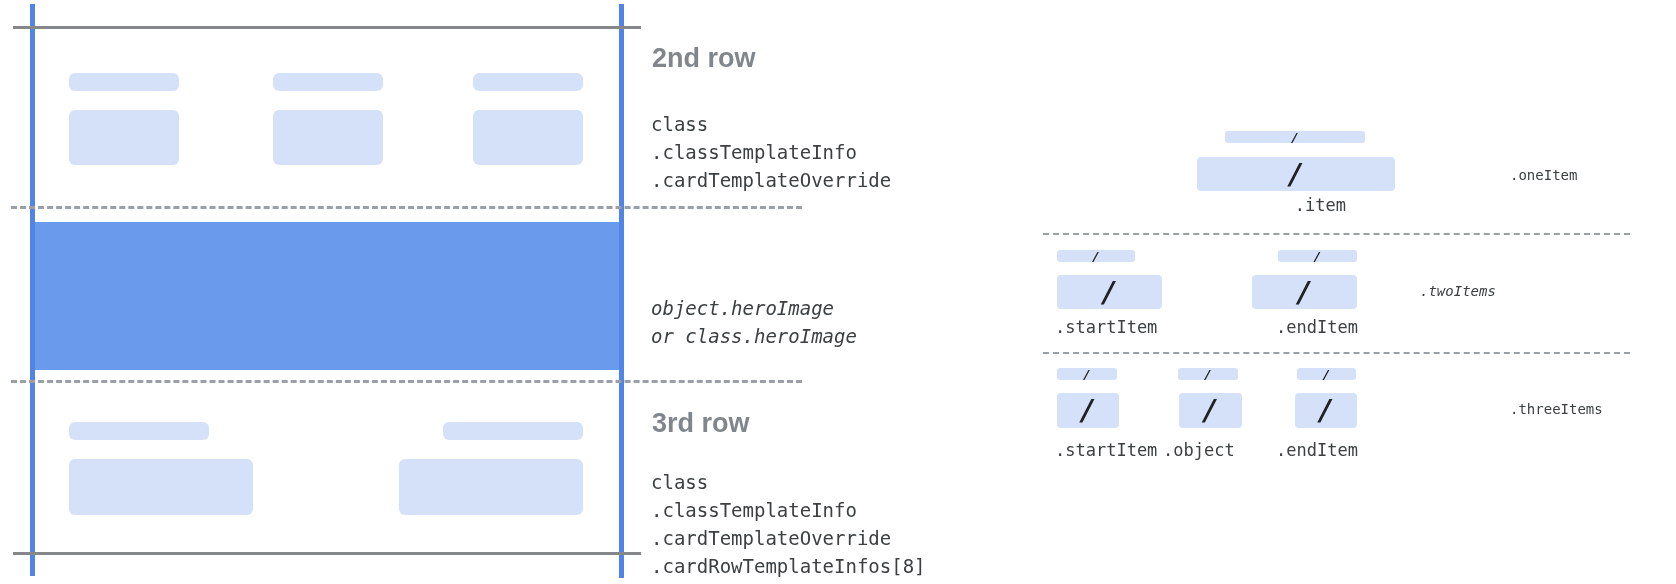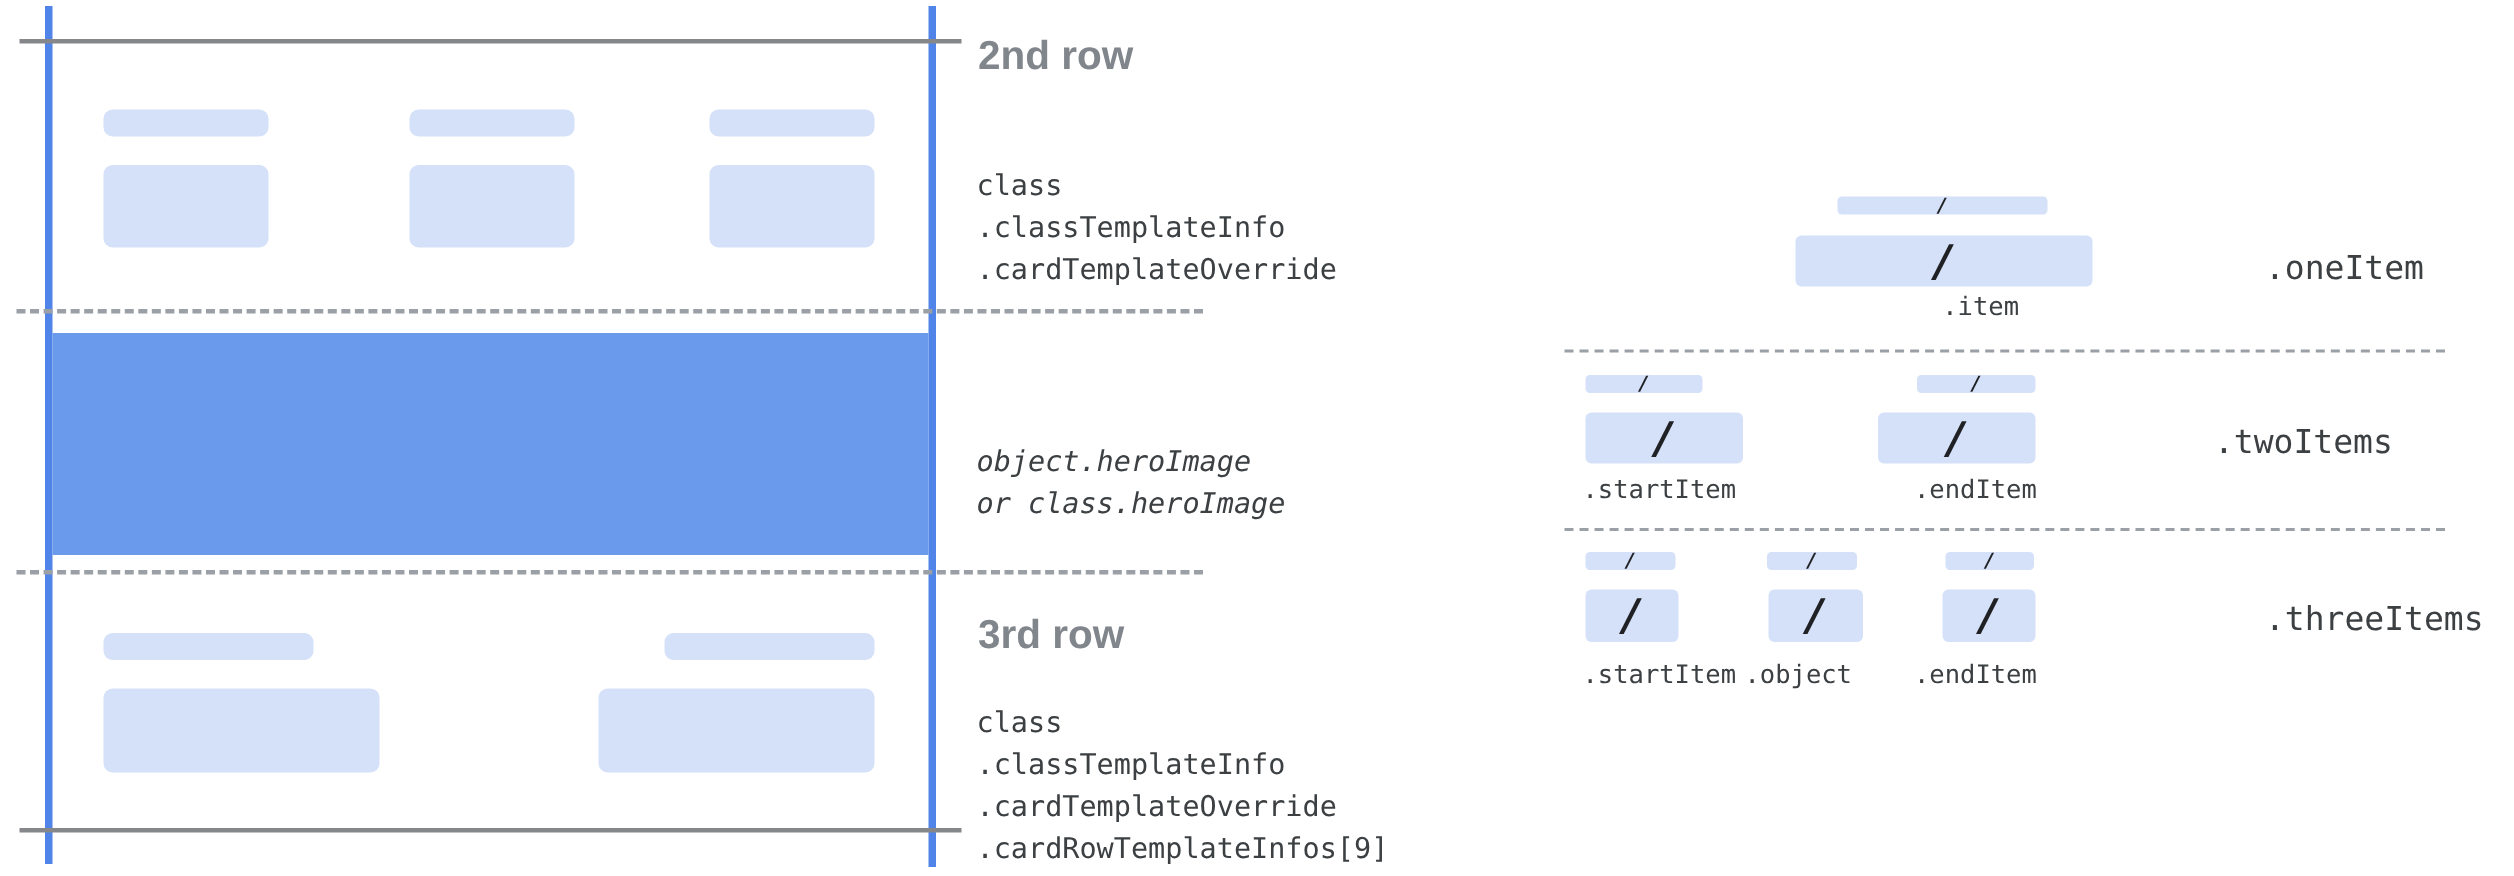--- a/index.html
+++ b/index.html
@@ -39,21 +39,21 @@
     line-height:1;
   }
   .slash.big{font-size:29px;}
   .slash.tiny{font-size:13px;}
   .itemlabel{
     font-family:"DejaVu Sans Mono","Liberation Mono",monospace;
     font-size:17px;color:#3c4043;white-space:nowrap;
   }
   .grouplabel{
     font-family:"DejaVu Sans Mono","Liberation Mono",monospace;
-    font-size:22px;color:#3c4043;white-space:nowrap;
+    font-size:14px;color:#3c4043;white-space:nowrap;
   }
   .center{text-align:right;}
 </style>
 </head>
 <body>
 
 <div id="canvas">
 
   <div class="abs vline" style="left:30px;top:4px;height:572px;"></div>
   <div class="abs vline" style="left:619px;top:4px;height:574px;"></div>
@@ -71,38 +71,38 @@
 
   <div class="abs hero" style="left:35px;top:222px;width:584px;height:148px;"></div>
 
   <div class="abs dash" style="left:11px;top:380px;width:791px;"></div>
 
   <div class="abs tile" style="left:69px;top:422px;width:140px;height:18px;"></div>
   <div class="abs tile" style="left:69px;top:459px;width:184px;height:56px;"></div>
   <div class="abs tile" style="left:443px;top:422px;width:140px;height:18px;"></div>
   <div class="abs tile" style="left:399px;top:459px;width:184px;height:56px;"></div>
 
-  <div class="abs rowheading" style="left:652px;top:22px;">2nd row</div>
+  <div class="abs rowheading" style="left:652px;top:43px;">2nd row</div>
   <div class="abs codeblock" style="left:651px;top:78px;">
     <div>class</div>
     <div>.classTemplateInfo</div>
     <div>.cardTemplateOverride</div>
   </div>
 
   <div class="abs codeblock" style="left:651px;top:262px;font-style:italic;">
     <div>object.heroImage</div>
     <div>or class.heroImage</div>
   </div>
 
   <div class="abs rowheading" style="left:652px;top:408px;">3rd row</div>
   <div class="abs codeblock" style="left:651px;top:436px;">
     <div>class</div>
     <div>.classTemplateInfo</div>
     <div>.cardTemplateOverride</div>
-    <div>.cardRowTemplateInfos[9]</div>
+    <div>.cardRowTemplateInfos[8]</div>
   </div>
 
   <div class="abs bar small" style="left:1225px;top:131px;width:140px;height:12px;">
     <span class="slash tiny">/</span>
   </div>
   <div class="abs bar" style="left:1197px;top:157px;width:198px;height:34px;">
     <span class="slash big">/</span>
   </div>
   <div class="abs itemlabel center" style="left:1246px;top:195px;width:100px;">.item</div>
   <div class="abs grouplabel" style="left:1510px;top:167px;">.oneItem</div>
@@ -116,21 +116,21 @@
     <span class="slash big">/</span>
   </div>
   <div class="abs bar small" style="left:1278px;top:250px;width:79px;height:12px;">
     <span class="slash tiny">/</span>
   </div>
   <div class="abs bar" style="left:1252px;top:275px;width:105px;height:34px;">
     <span class="slash big">/</span>
   </div>
   <div class="abs itemlabel" style="left:1055px;top:317px;">.startItem</div>
   <div class="abs itemlabel" style="left:1276px;top:317px;">.endItem</div>
-  <div class="abs grouplabel" style="left:1476px;top:283px;">.twoItems</div>
+  <div class="abs grouplabel" style="left:1420px;top:283px;font-style:italic;">.twoItems</div>
 
   <div class="abs dash thin" style="left:1043px;top:352px;width:587px;"></div>
 
   <div class="abs bar small" style="left:1057px;top:368px;width:60px;height:12px;">
     <span class="slash tiny">/</span>
   </div>
   <div class="abs bar" style="left:1057px;top:393px;width:62px;height:35px;">
     <span class="slash big">/</span>
   </div>
   <div class="abs bar small" style="left:1178px;top:368px;width:60px;height:12px;">

